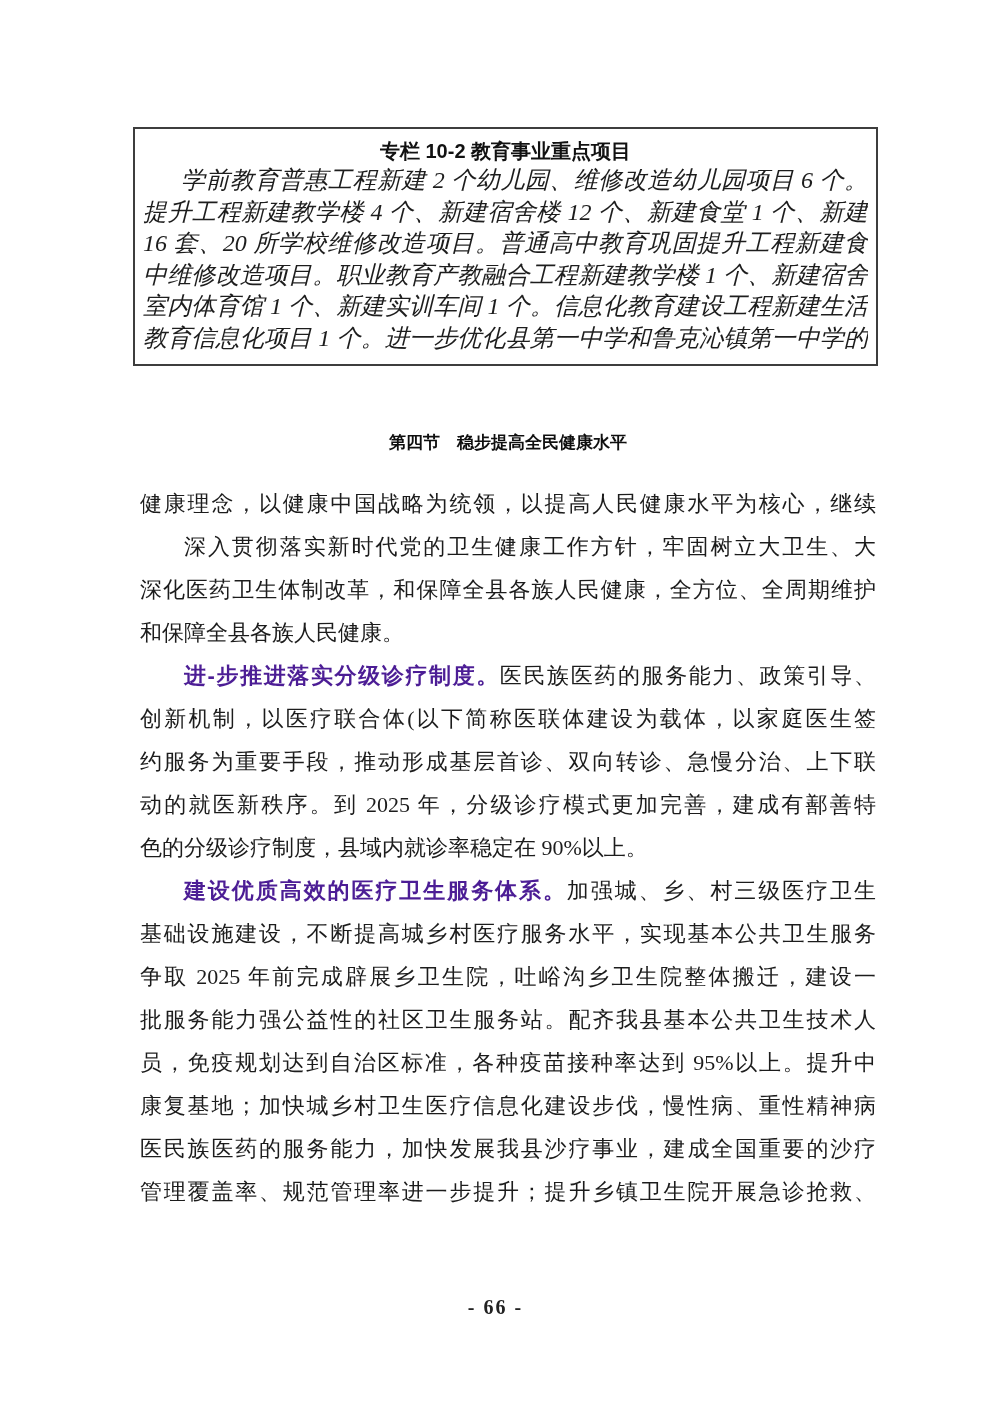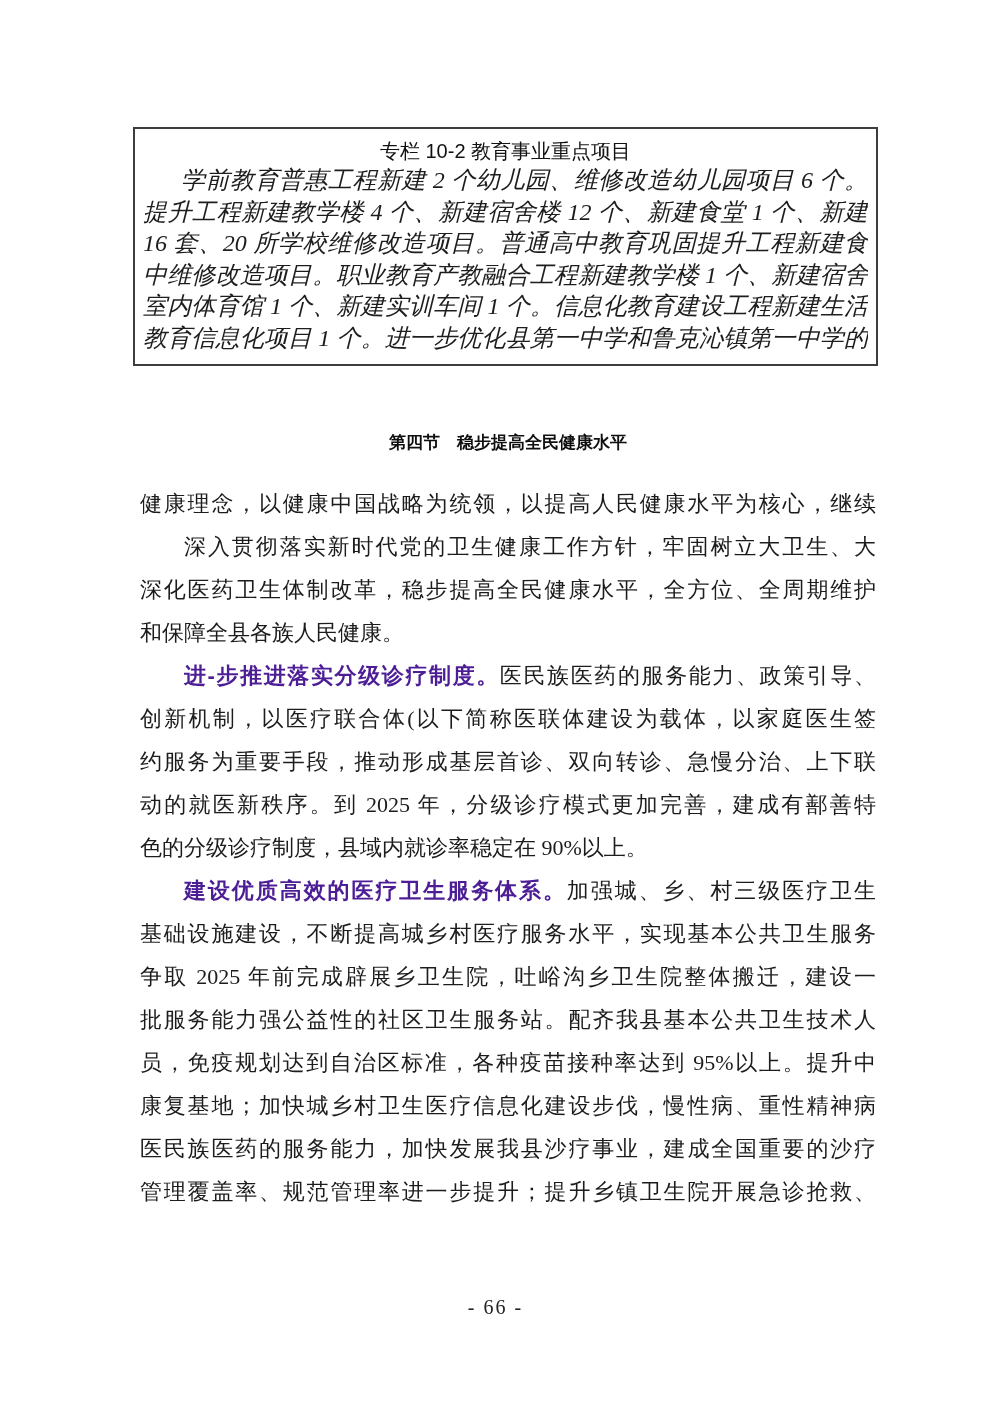--- a/index.html
+++ b/index.html
@@ -24,21 +24,21 @@
     top: 127px;
     width: 745px;
     box-sizing: border-box;
     border: 2px solid #3d3d3d;
     padding: 8px 8px 10px 8px;
     background: #ffffff;
   }
   .box-title {
     text-align: center;
     font-family: "Liberation Sans", "DejaVu Sans", sans-serif;
-    font-weight: 400;
+    font-weight: 700;
     font-size: 20px;
     line-height: 28px;
     color: #111111;
   }
   .box-line {
     font-size: 24px;
     line-height: 31.5px;
     height: 31.5px;
     overflow: hidden;
     text-align: justify;
@@ -87,20 +87,21 @@
   
   .page-number {
     position: absolute;
     left: 0;
     top: 1296px;
     width: 100%;
     text-align: center;
     font-size: 20px;
     letter-spacing: 2px;
     color: #222222;
+    font-weight: bold;
   }
 </style>
 </head>
 <body>
 
 <div class="page">
 
   <div class="callout-box">
     <div class="box-title">专栏 10-2 教育事业重点项目</div>
     <div class="box-line first">学前教育普惠工程新建 2 个幼儿园、维修改造幼儿园项目 6 个。义务教育巩固</div>
@@ -110,21 +111,21 @@
     <div class="box-line">室内体育馆 1 个、新建实训车间 1 个。信息化教育建设工程新建生活设施项目 1 个、</div>
     <div class="box-line last">教育信息化项目 1 个。进一步优化县第一中学和鲁克沁镇第一中学的师资队伍。</div>
   </div>
 
   <div class="section-heading">第四节　稳步提高全民健康水平</div>
 
   <div class="body-text">
 
     <div class="bline">健康理念，以健康中国战略为统领，以提高人民健康水平为核心，继续</div>
     <div class="bline indent">深入贯彻落实新时代党的卫生健康工作方针，牢固树立大卫生、大</div>
-    <div class="bline">深化医药卫生体制改革，稳步提高全民健康水平，全方位、全周期维护</div>
+    <div class="bline">深化医药卫生体制改革，和保障全县各族人民健康，全方位、全周期维护</div>
     <div class="bline last">和保障全县各族人民健康。</div>
 
     <div class="bline indent"><span class="lead">进-步推进落实分级诊疗制度。</span><span>医民族医药的服务能力、政策引导、</span></div>
     <div class="bline">创新机制，以医疗联合体(以下简称医联体建设为载体，以家庭医生签</div>
     <div class="bline">约服务为重要手段，推动形成基层首诊、双向转诊、急慢分治、上下联</div>
     <div class="bline">动的就医新秩序。到 2025 年，分级诊疗模式更加完善，建成有鄯善特</div>
     <div class="bline last">色的分级诊疗制度，县域内就诊率稳定在 90%以上。</div>
 
     <div class="bline indent"><span class="lead">建设优质高效的医疗卫生服务体系。</span><span>加强城、乡、村三级医疗卫生</span></div>
     <div class="bline">基础设施建设，不断提高城乡村医疗服务水平，实现基本公共卫生服务</div>

